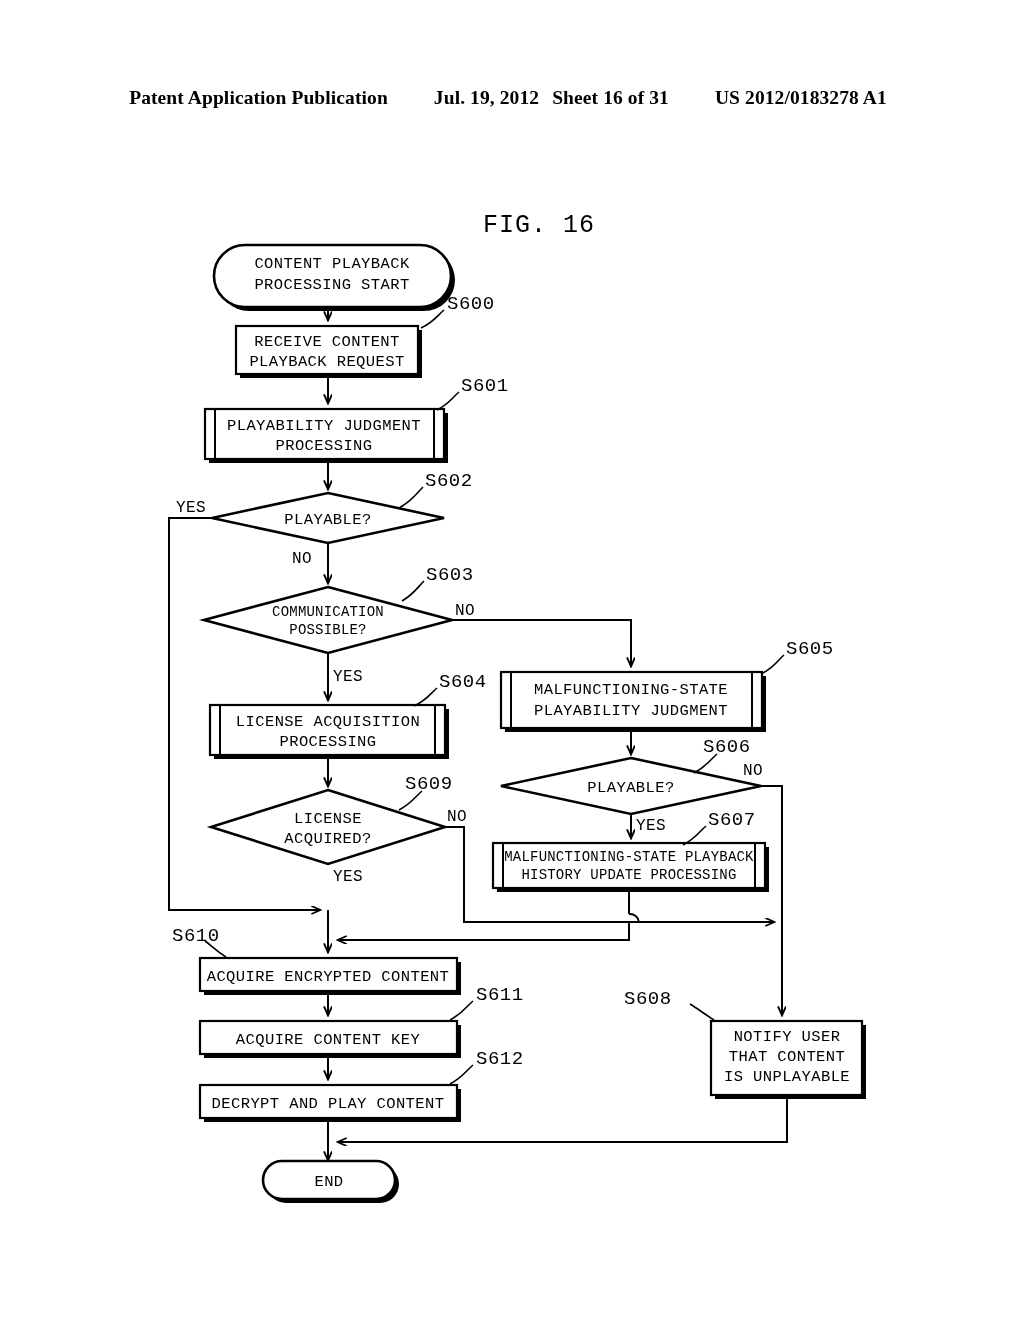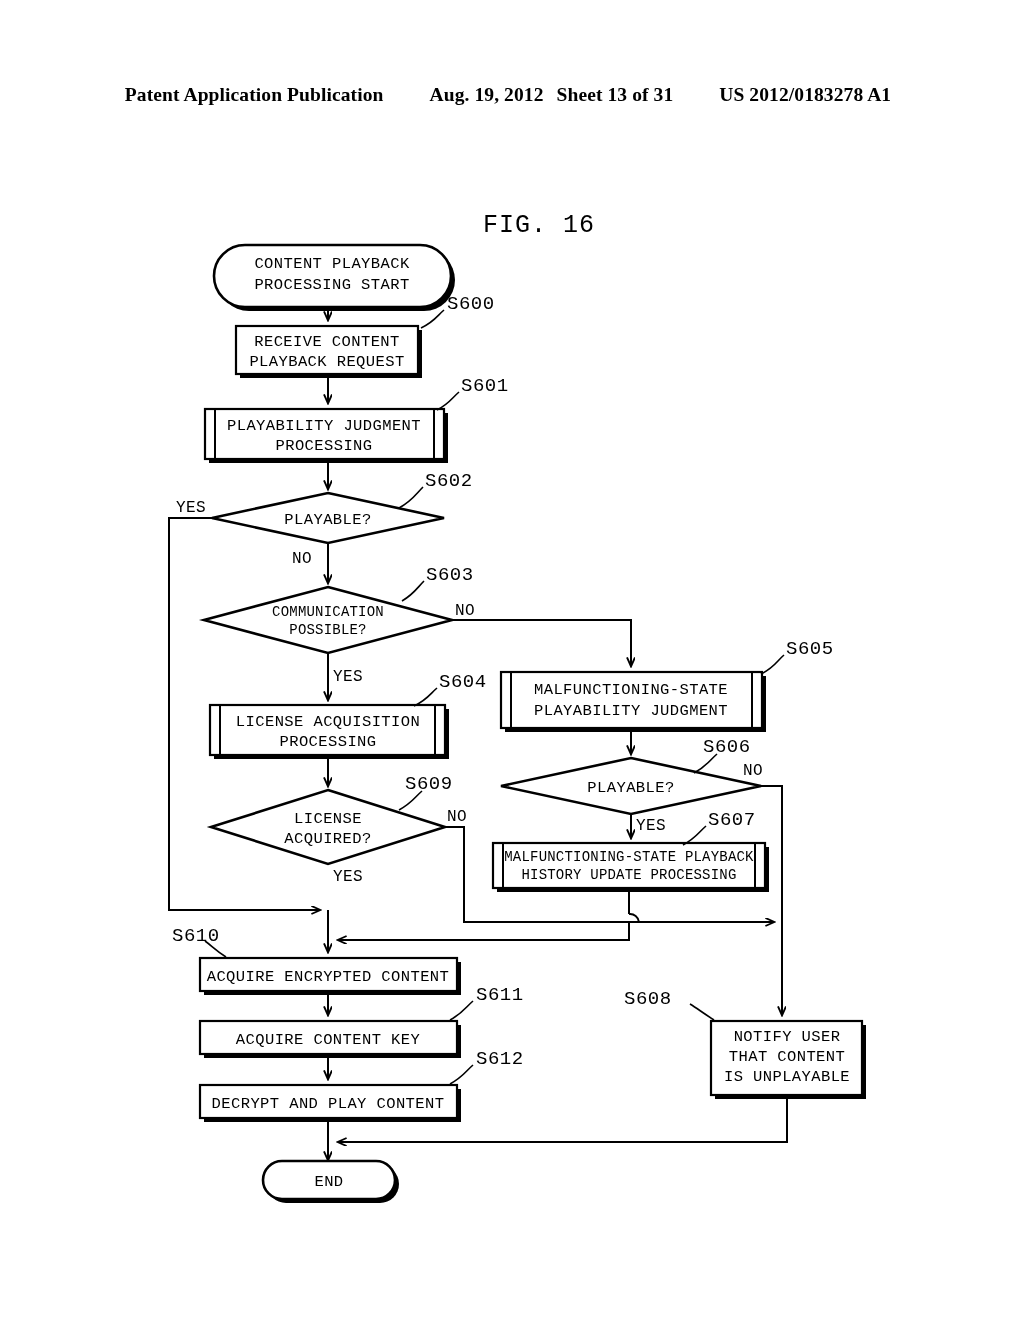--- a/index.html
+++ b/index.html
@@ -23,21 +23,21 @@
   }
   
   #patent-header {
     position: absolute;
     left: 0;
     top: 84px;
     width: 1024px;
     height: 28px;
     display: flex;
     flex-direction: row;
-    align-items: flex-start;
+    align-items: center;
     justify-content: center;
     font-family: "Liberation Serif", serif;
     font-weight: bold;
     font-size: 19.5px;
     letter-spacing: 0.1px;
     color: #000000;
     white-space: pre;
   }
   #patent-header .hdr-pub   { margin-right: 46px; }
   #patent-header .hdr-date  { margin-right: 13px; }
@@ -117,22 +117,22 @@
     fill: none;
   }
 </style>
 </head>
 <body>
 
 <div id="page">
 
   <div id="patent-header">
     <span class="hdr-pub">Patent Application Publication</span>
-    <span class="hdr-date">Aug. 19, 2012</span>
-    <span class="hdr-sheet">Sheet 13 of 31</span>
+    <span class="hdr-date">Jul. 19, 2012</span>
+    <span class="hdr-sheet">Sheet 16 of 31</span>
     <span class="hdr-num">US 2012/0183278 A1</span>
   </div>
 
   <div id="figure-area">
     <svg id="flowchart" viewBox="0 0 1024 1320" xmlns="http://www.w3.org/2000/svg">
       <defs>
         <marker id="arrow" markerWidth="11" markerHeight="11" refX="9.2" refY="4.2" orient="auto" markerUnits="userSpaceOnUse">
           <path d="M0.6,0.2 L9.6,4.2 L0.6,8.2" fill="none" stroke="#000" stroke-width="1.9"></path>
         </marker>
       </defs>

